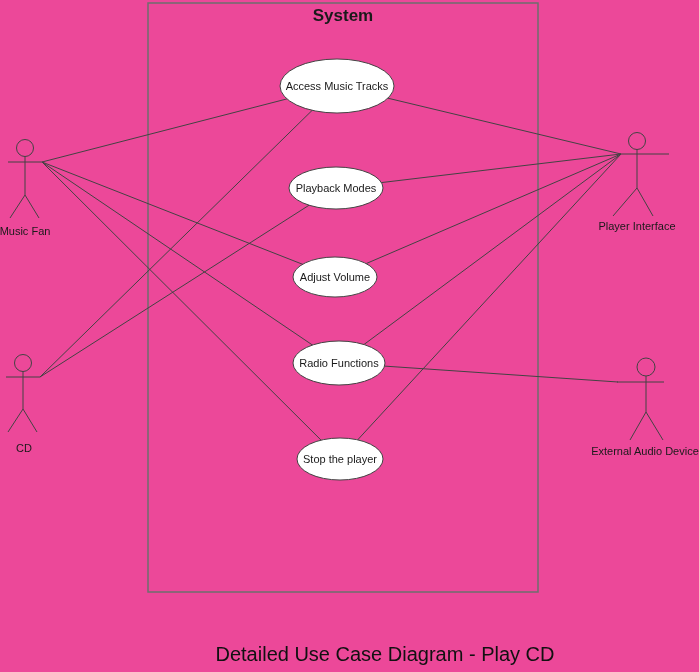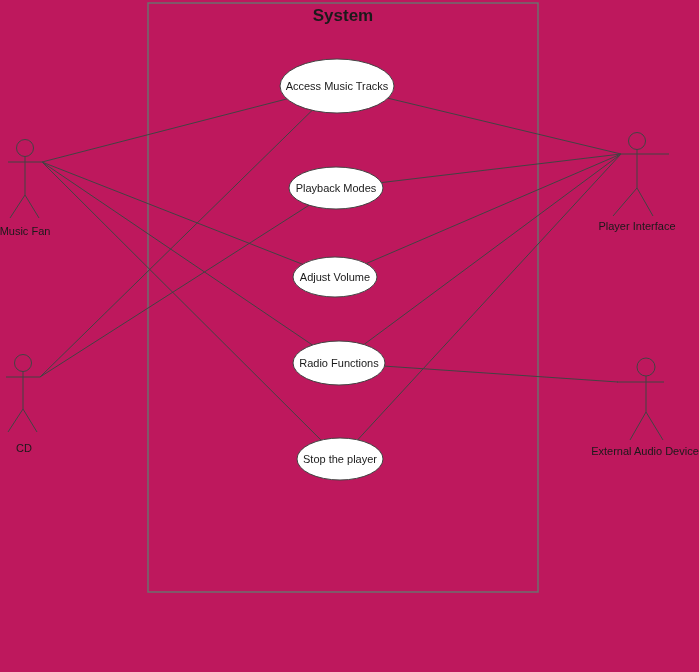--- a/index.html
+++ b/index.html
@@ -1,20 +1,20 @@
 <!DOCTYPE html>
 <html><head>
 <meta charset="utf-8">
 <style>
   html, body { margin: 0; padding: 0; background: #ffffff; }
   .canvas {
     position: relative;
     width: 699px;
     height: 672px;
-    background: #be185d;
+    background: #ec4899;
     overflow: hidden;
     font-family: "Liberation Sans", sans-serif;
   }
   .diagram-svg {
     position: absolute;
     left: 0; top: 0;
     width: 699px; height: 672px;
   }
   .diagram-svg text {
     font-family: "Liberation Sans", sans-serif;
@@ -94,13 +94,14 @@
       </g>
       <g>
         <circle cx="646" cy="367" r="9" fill="none" stroke="#434343" stroke-width="1"></circle>
         <line x1="646" y1="376" x2="646" y2="412" stroke="#434343" stroke-width="1"></line>
         <line x1="617" y1="382" x2="664" y2="382" stroke="#434343" stroke-width="1"></line>
         <line x1="646" y1="412" x2="630" y2="440" stroke="#434343" stroke-width="1"></line>
         <line x1="646" y1="412" x2="663" y2="440" stroke="#434343" stroke-width="1"></line>
         <text x="645" y="451" text-anchor="middle" dominant-baseline="central" font-size="11" fill="#1a1a1a">External Audio Device</text>
       </g>
     </svg>
+  <div class="caption">Detailed Use Case Diagram - Play CD</div>
 </div>
 
 </body></html>

